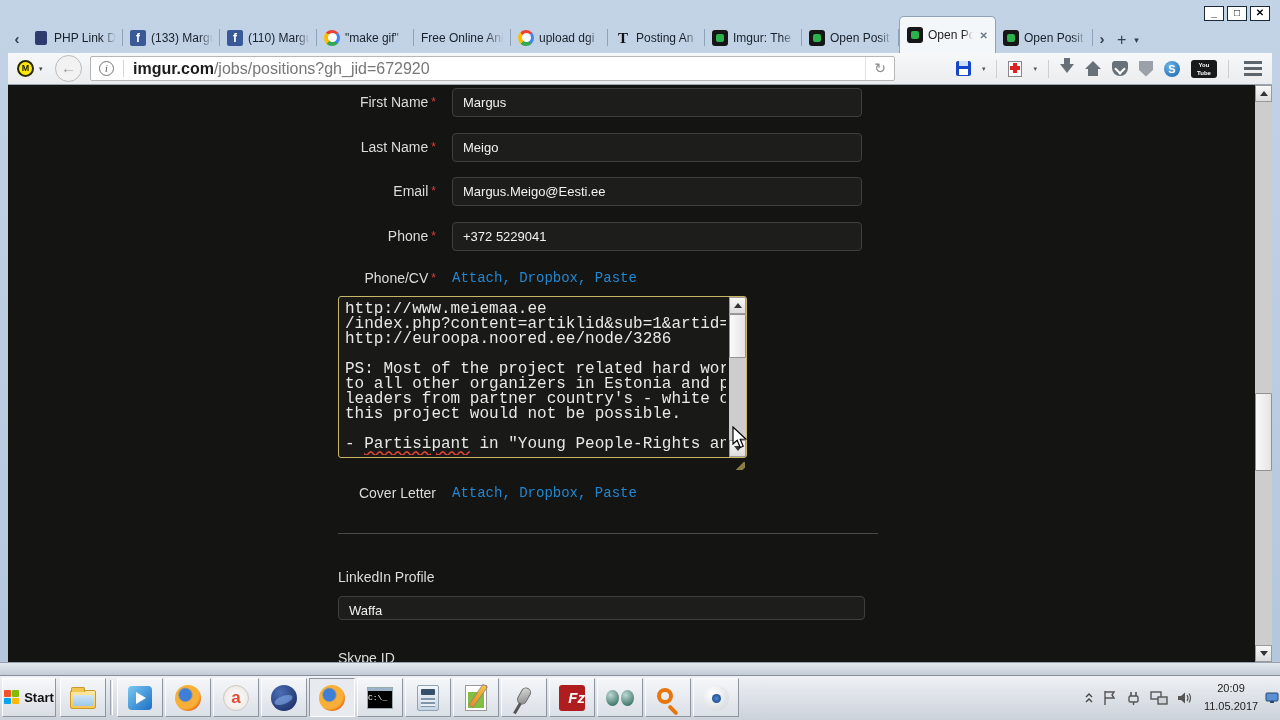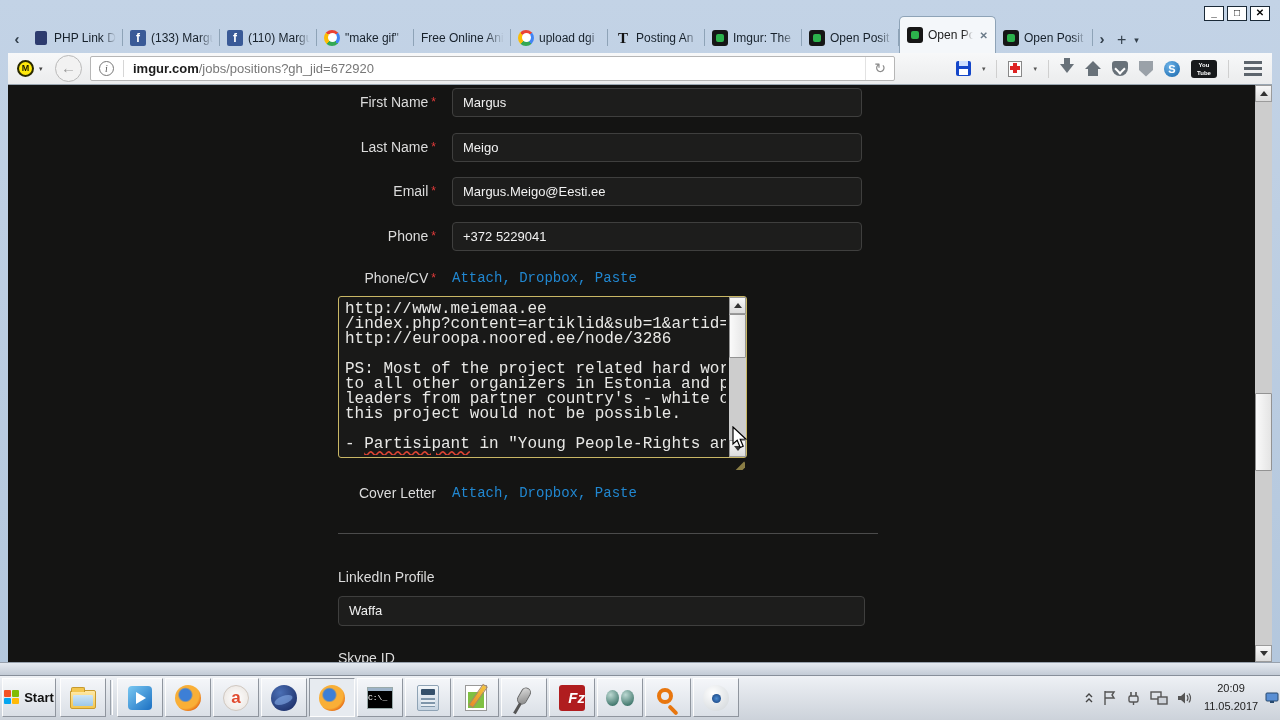--- a/index.html
+++ b/index.html
@@ -46,21 +46,21 @@
   .m-caret { position:absolute; left:31px; top:12px; font-size:7px; color:#444; }
   .back-btn { position:absolute; left:47px; top:2px; width:27px; height:27px; border-radius:50%;
               background:#f2f2f2; border:1px solid #b9b9b9; color:#9b9b9b; font-size:15px; font-weight:bold;
               text-align:center; line-height:24px; }
   .url-bar { position:absolute; left:82px; top:3px; width:805px; height:25px; background:#fff;
              border:1px solid #b6b6b6; border-radius:2px; display:flex; align-items:center; }
   .info-badge { width:15px; height:15px; border:1px solid #777; border-radius:50%; color:#555;
                 font-size:10px; font-style:italic; font-family:"Liberation Serif",serif; text-align:center;
                 line-height:13px; margin:0 9px 0 8px; }
   .url-sep { width:1px; height:17px; background:#d6d6d6; margin-right:9px; }
-  .url-text { font-size:13px; color:#777; flex:1; white-space:nowrap; overflow:hidden; }
+  .url-text { font-size:16px; color:#777; flex:1; white-space:nowrap; overflow:hidden; }
   .url-domain { color:#1c1c1c; }
   .reload-btn { font-size:14px; color:#8a8a8a; padding:0 8px; border-left:1px solid #e2e2e2; line-height:23px; }
   .nav-icons { position:absolute; right:6px; top:0; height:31px; display:flex; align-items:center; gap:11px; }
   .nav-caret { font-size:7px; color:#555; }
   .nav-div { width:1px; height:18px; background:#cfcfcf; }
   .floppy { width:15px; height:15px; background:#1446c9; border-radius:2px; position:relative; }
   .floppy::before { content:''; position:absolute; left:3px; top:0; width:9px; height:5px; background:#cfe0ff; }
   .floppy::after { content:''; position:absolute; left:3px; bottom:1px; width:9px; height:6px; background:#fff; }
   .crossdoc { width:14px; height:16px; background:#fdfdfd; border:1px solid #888; position:relative; }
   .crossdoc::before { content:''; position:absolute; left:4px; top:1px; width:4px; height:10px; background:#d22; }
@@ -90,21 +90,21 @@
             border-radius:4px; color:#f2f2f2; font-size:13px; line-height:27px; padding:0 10px; }
   .links { position:absolute; left:444px; color:#2187d0; font-size:14px; line-height:20px;font-family:Liberation Mono, monospace; }
   .resume-box { position:absolute; left:330px; top:211px; width:409px; height:162px; background:#191918;
                 border:1px solid #c9b765; border-radius:3px; }
   .resume-text { position:absolute; left:6px; top:5px; right:20px; bottom:2px; overflow:hidden;
                  font-family:"Liberation Mono",monospace; font-size:16px; line-height:15px;
                  color:#e8e8e6; white-space:pre; }
   .misspelled { text-decoration:underline wavy #d43; text-underline-offset:2px; }
   .divider { position:absolute; left:330px; top:448px; width:540px; height:1px; background:#4b4b4b; }
   .plain-label { position:absolute; left:330px; font-size:14px; color:#dcdcdc; }
-  .li-input { position:absolute; left:330px; top:511px; width:527px; height:30px; background:#1d1d1c;
+  .li-input { position:absolute; left:330px; top:511px; width:527px; height:24px; background:#1d1d1c;
               border:1px solid #3f3f3e; border-radius:4px; color:#f2f2f2; font-size:13px; line-height:28px; padding:0 10px; }
 
   
   .sb { position:absolute; background:#cdcdcd; }
   .sb-btn { position:absolute; left:0; width:100%; height:17px; background:linear-gradient(#f8f8f8,#dcdcdc);
             border:1px solid #9b9b9b; display:flex; align-items:center; justify-content:center; }
   .sb-thumb { position:absolute; left:0; width:100%; background:linear-gradient(90deg,#fafafa,#e4e4e4);
               border:1px solid #939393; border-radius:1px; }
   .tri-up { width:0; height:0; border:4px solid transparent; border-bottom:5px solid #333; margin-top:-4px; }
   .tri-down { width:0; height:0; border:4px solid transparent; border-top:5px solid #333; margin-bottom:-4px; }

